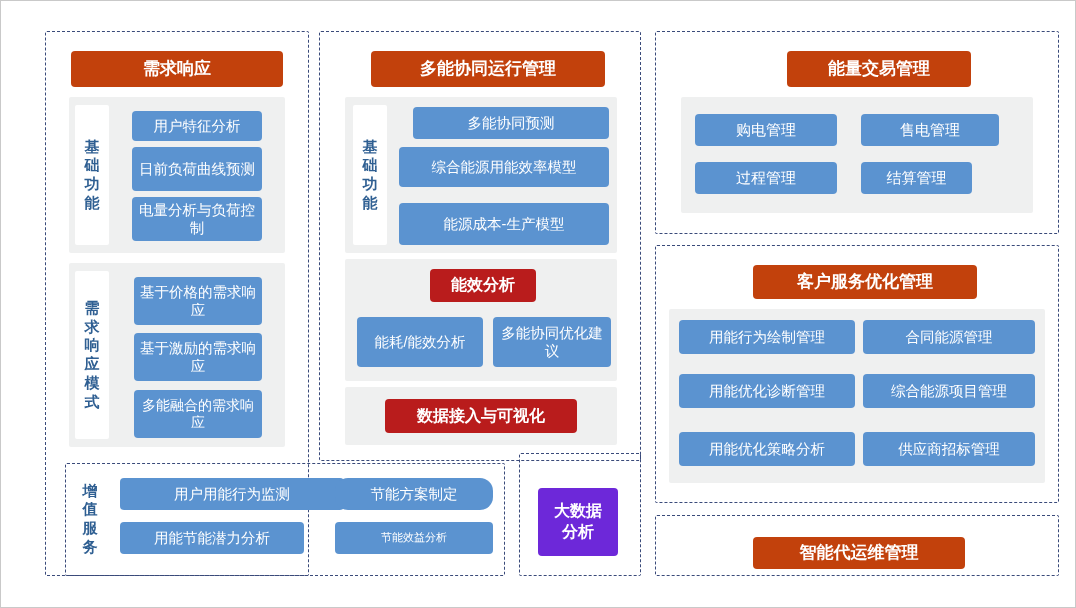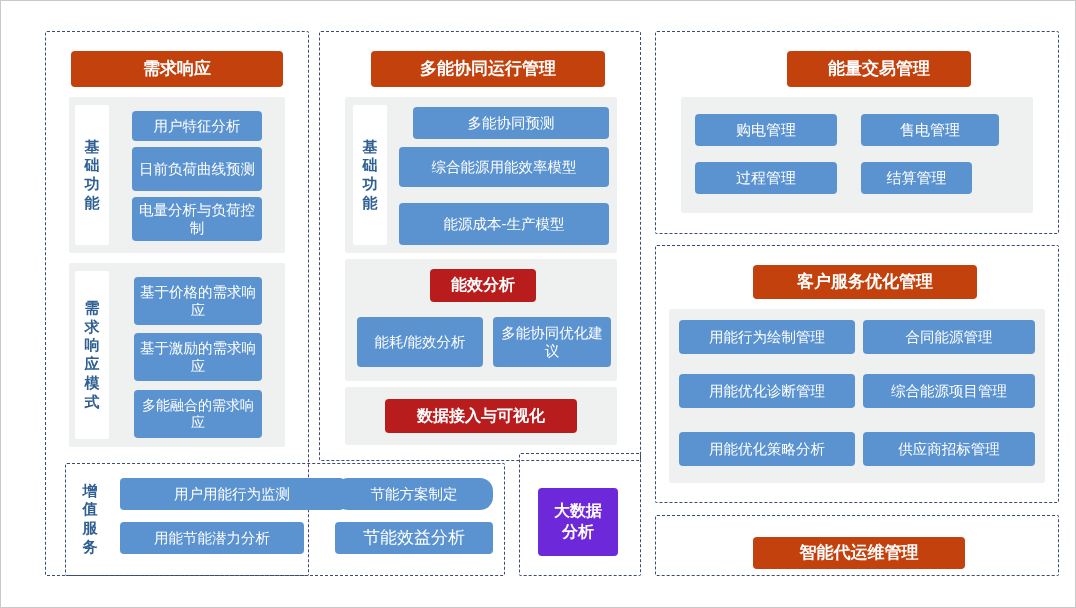--- a/index.html
+++ b/index.html
@@ -155,21 +155,21 @@
   <div class="dashed-region" style="left:64px; top:462px; width:440px; height:113px;"></div>
   <div class="sidelabel" style="left: 72px; top: 470px; width: 34px; height: 96px; font-size: 15px; flex-direction: column;">
       <span>增</span>
       <span>值</span>
       <span>服</span>
       <span>务</span>
     </div>
   <div class="chip" style="left:119px; top:477px; width:224px; height:32px; font-size:14.5px;">用户用能行为监测</div>
   <div class="chip" style="left:334px; top:477px; width:158px; height:32px; font-size:14.5px;border-radius:13px;">节能方案制定</div>
   <div class="chip" style="left:119px; top:521px; width:184px; height:32px; font-size:14.5px;">用能节能潜力分析</div>
-  <div class="chip" style="left:334px; top:521px; width:158px; height:32px; font-size:17px;">节能效益分析</div>
+  <div class="chip" style="left:334px; top:521px; width:158px; height:32px; font-size:11px;">节能效益分析</div>
 
   <div class="dashed-region" style="left:518px; top:452px; width:122px; height:123px;"></div>
   <div class="bigdata" style="left:537px; top:487px; width:80px; height:68px; font-size:16px; padding:0 10px;">大数据分析</div>
 
   <div class="dashed-region" style="left:654px; top:30px; width:404px; height:203px;"></div>
   <div class="hdr" style="left:772px; top:50px; width:184px; height:36px; font-size:17px;margin-left:14px;">能量交易管理</div>
   <div class="panel" style="left:680px; top:96px; width:352px; height:116px;"></div>
   <div class="chip" style="left:694px; top:113px; width:142px; height:32px; font-size:15px;">购电管理</div>
   <div class="chip" style="left:860px; top:113px; width:138px; height:32px; font-size:15px;">售电管理</div>
   <div class="chip" style="left:694px; top:161px; width:142px; height:32px; font-size:15px;">过程管理</div>

